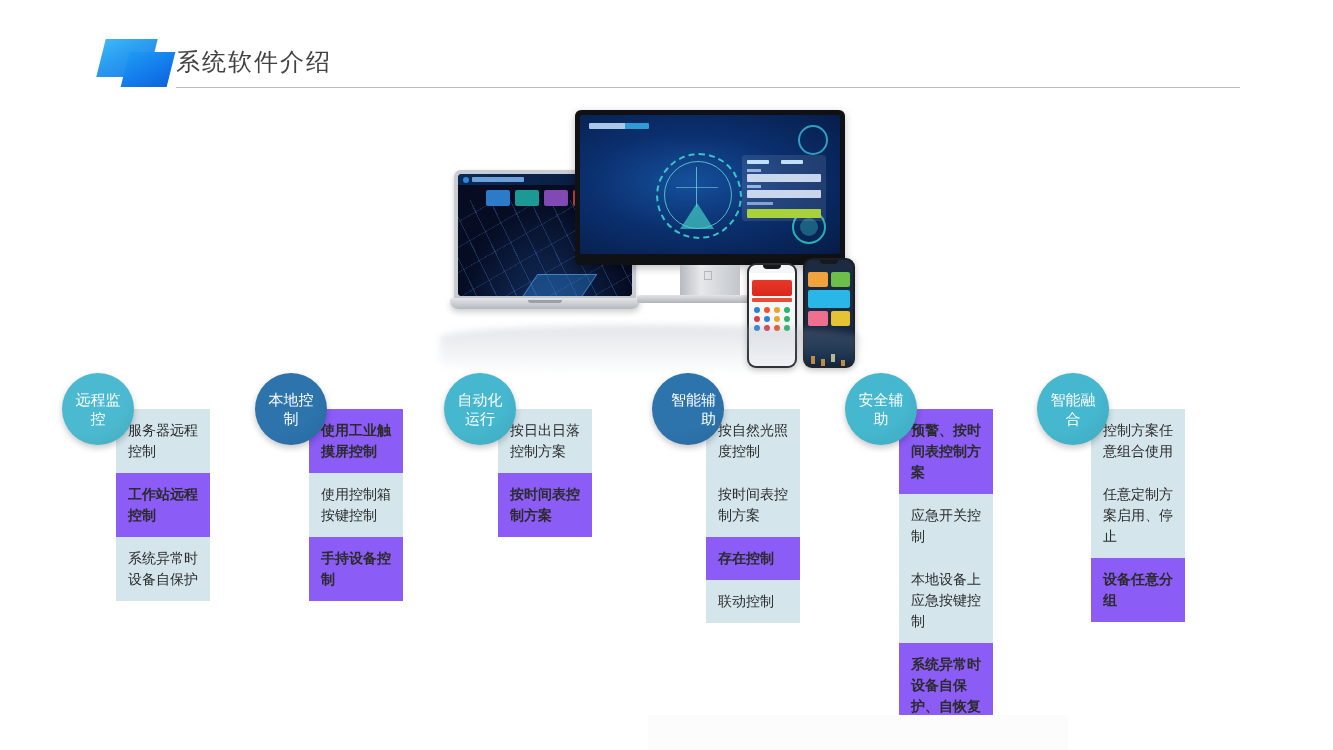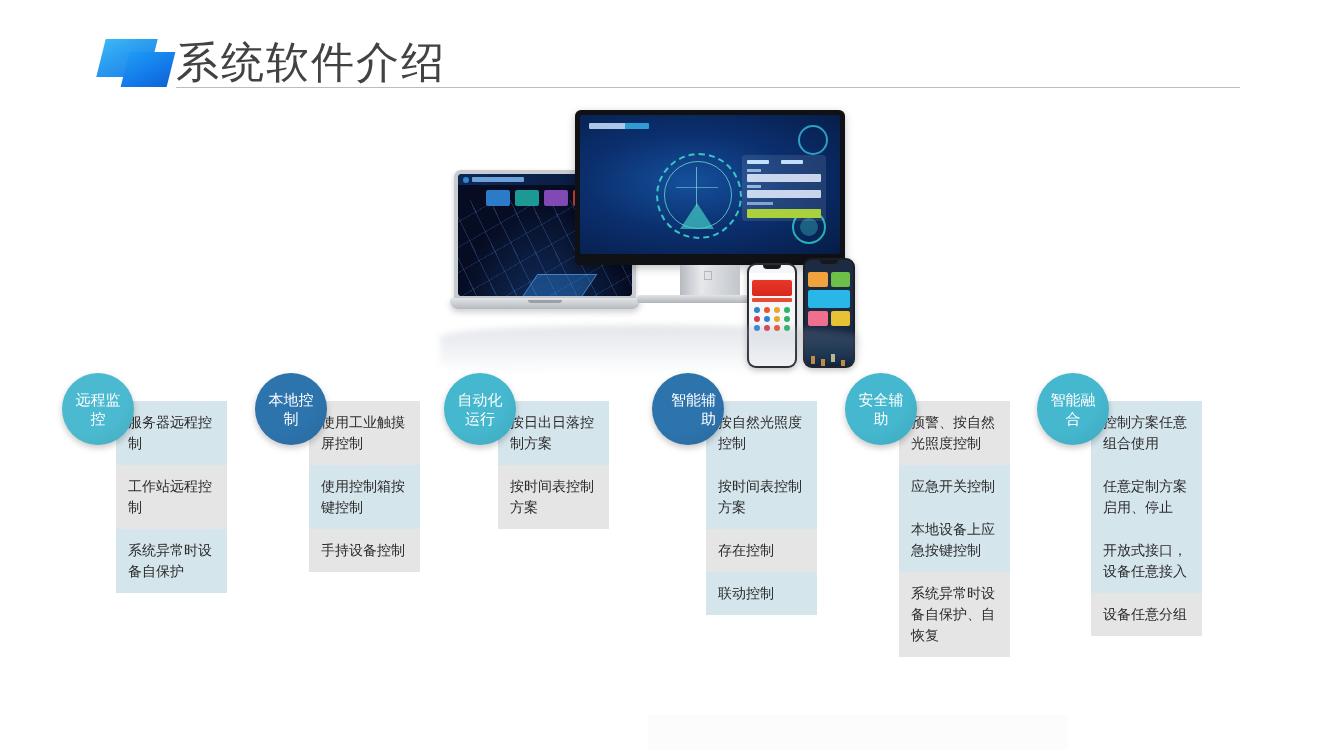--- a/index.html
+++ b/index.html
@@ -13,21 +13,21 @@
   
   #header{position:absolute;left:0;top:0;width:1333px;height:100px;}
   #logo-mark{position:absolute;left:101px;top:39px;width:72px;height:48px;}
   #logo-mark .p1{position:absolute;left:0;top:0;width:52px;height:38px;
     background:linear-gradient(150deg,#3bb7f5 0%,#2a9cf0 45%,#1f7fe8 100%);
     transform:skewX(-14deg);}
   #logo-mark .p2{position:absolute;left:24px;top:13px;width:46px;height:35px;
     background:linear-gradient(150deg,#1e9bf3 0%,#1379ea 60%,#0f63d6 100%);
     transform:skewX(-14deg);}
   #page-title{position:absolute;left:176px;top:38px;
-    font-size:43px;color:#424242;letter-spacing:2px;font-weight:400;
+    font-size:24px;color:#424242;letter-spacing:2px;font-weight:400;
     line-height:48px;white-space:nowrap;}
   #title-rule{position:absolute;left:176px;top:87px;width:1064px;height:1px;
     background:#b9bcc0;}
 
   
   #devices{position:absolute;left:420px;top:100px;width:460px;height:280px;}
 
   
   .laptop{position:absolute;left:30px;top:70px;width:190px;height:148px;}
   .laptop .lid{position:absolute;left:4px;top:0;width:182px;height:130px;
@@ -122,25 +122,25 @@
     background:linear-gradient(to bottom,rgba(160,170,185,.30),rgba(255,255,255,0));
     filter:blur(3px);border-radius:50%/12px;}
 
   
   #columns{position:absolute;left:0;top:373px;width:1333px;height:377px;}
   .column{position:absolute;top:0;}
   .circle{position:absolute;left:0;top:0;width:72px;height:72px;border-radius:50%;
     color:#ffffff;font-size:15px;line-height:19px;text-align:center;
     display:flex;align-items:center;justify-content:center;padding:0 8px;box-sizing:border-box;
     box-shadow:0 3px 6px rgba(0,0,0,.22);z-index:2;}
-  .panel{position:absolute;left:54px;top:28px;width:111px;}
+  .panel{position:absolute;left:54px;top:36px;width:94px;}
   .cell{padding:11px 8px 11px 12px;box-sizing:border-box;
     font-size:14px;line-height:21px;color:#2b2b2b;}
   .cell.a{background:#d4e5ec;}
-  .cell.b{background:#e5e5e5;}
+  .cell.b{background:#8b5cf6;font-weight:bold;}
 
   #bottom-wash{position:absolute;left:648px;top:715px;width:420px;height:35px;
     background:#fcfcfd;}
 </style>
 </head>
 <body>
 
 <div id="header">
   <div id="logo-mark">
     <div class="p1"></div>
@@ -273,30 +273,29 @@
       <div class="panel">
         <div class="cell a">按自然光照度控制</div>
         <div class="cell a">按时间表控制方案</div>
         <div class="cell b">存在控制</div>
         <div class="cell a">联动控制</div>
       </div>
     </div>
     <div class="column" style="left: 845px;">
       <div class="circle" style="background: radial-gradient(circle at 34% 28%, rgb(69, 183, 206) 0%, rgb(69, 183, 206) 55%, rgba(0, 0, 0, 0.16) 140%), rgb(69, 183, 206);">安全辅助</div>
       <div class="panel">
-        <div class="cell b">预警、按自然光照度控制</div>
+        <div class="cell b">预警、按时间表控制方案</div>
         <div class="cell a">应急开关控制</div>
         <div class="cell a">本地设备上应急按键控制</div>
         <div class="cell b">系统异常时设备自保护、自恢复</div>
       </div>
     </div>
     <div class="column" style="left: 1037px;">
       <div class="circle" style="background: radial-gradient(circle at 34% 28%, rgb(69, 183, 206) 0%, rgb(69, 183, 206) 55%, rgba(0, 0, 0, 0.16) 140%), rgb(69, 183, 206);">智能融合</div>
       <div class="panel">
         <div class="cell a">控制方案任意组合使用</div>
         <div class="cell a">任意定制方案启用、停止</div>
-        <div class="cell a">开放式接口，设备任意接入</div>
         <div class="cell b">设备任意分组</div>
       </div>
     </div>
   </div>
 
 <div id="bottom-wash"></div>
 
 </body></html>

